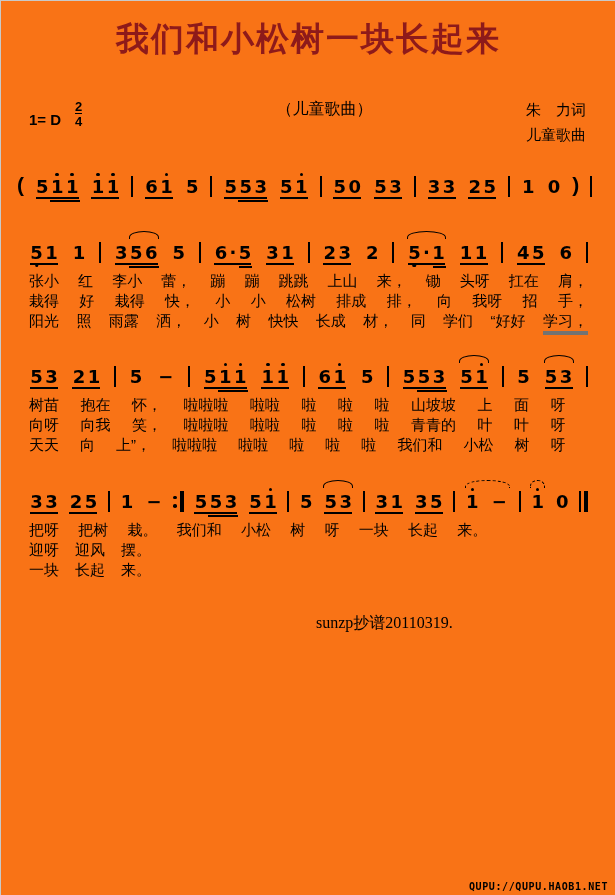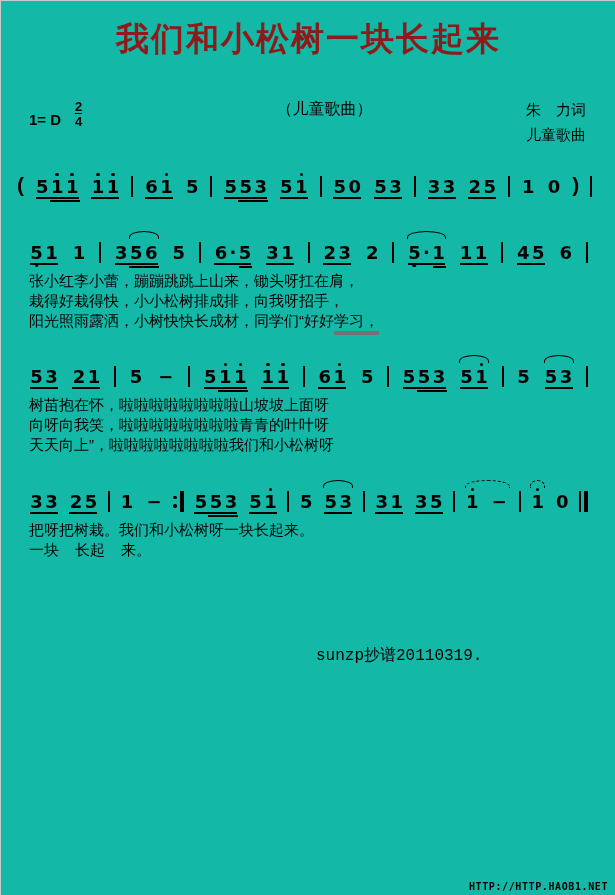--- a/index.html
+++ b/index.html
@@ -1,17 +1,17 @@
 <!DOCTYPE html>
 <html><head>
 <meta charset="utf-8">
 <style>
   html,body{margin:0;padding:0;background:#e8e8e8;}
   .page{
-    position:relative;width:615px;height:895px;background:#14b8a6;
+    position:relative;width:615px;height:895px;background:#f97316;
     font-family:"Liberation Sans","DejaVu Sans",sans-serif;color:#000;
     border-top:1px solid #c9c9c9;border-left:1px solid #c9c9c9;
     overflow:hidden;margin:0 auto;
   }
   .title{
     position:absolute;top:16px;left:0;width:100%;text-align:center;
     font-size:33px;font-weight:bold;letter-spacing:2px;
   }
   .keyblock{position:absolute;top:99px;left:28px;font-size:15px;font-weight:bold;display:flex;align-items:flex-end;gap:14px;}
   .frac{display:inline-flex;flex-direction:column;align-items:center;line-height:1;font-size:13px;font-weight:bold;}
@@ -42,27 +42,27 @@
   .rbar{display:flex;align-items:center;gap:3px;margin-top:5px;height:21px;}
   .rbar .dots{display:flex;flex-direction:column;justify-content:center;gap:5px;}
   .rbar .dots i,{width:3px;height:3px;}
   .rbar .dots i{display:block;width:3.5px;height:3.5px;border-radius:50%;background:#000;}
   .thick{width:4px;height:21px;background:#000;}
   .thin{width:1.8px;height:21px;background:#000;}
   .fbar{display:flex;gap:3px;margin-top:5px;height:21px;}
   .paren{font-size:21px;font-weight:bold;margin-top:4px;line-height:20px;}
   
   .lyrics{margin-top:4px;}
-  .lyric-row{display:flex;font-size:15px;line-height:20px;white-space:nowrap;}
+  .lyric-row{display:flex;justify-content:space-between;font-size:15px;line-height:20px;white-space:nowrap;}
   .lyric-row span.u{border-bottom:4px solid #737373;}
   #sys2 .lyric-row{width:96%;}
   #sys3 .lyric-row:nth-child(1){width:82%;}
   #sys3 .lyric-row:nth-child(2),#sys3 .lyric-row:nth-child(3){justify-content:flex-start;gap:16px;width:auto;}
   
-  .transcriber{position:absolute;top:612px;left:315px;font-size:16px;font-family:Liberation Mono, monospace;margin-top:32px;}
+  .transcriber{position:absolute;top:612px;left:315px;font-size:16px;font-family:Liberation Serif, serif;}
   .watermark{position:absolute;right:8px;bottom:4px;text-align:right;}
   .wm1{font-size:14px;font-weight:bold;letter-spacing:1px;}
   .wm2{font-size:10px;font-weight:bold;letter-spacing:0.6px;font-family:"DejaVu Sans Mono","Liberation Mono",monospace;}
 </style>
 </head>
 <body>
 
 <div class="page">
 
   <div class="title" style="color: rgb(142, 26, 26);">我们和小松树一块长起来</div>
@@ -774,26 +774,31 @@
           <span>栽。</span>
           <span>我们和</span>
           <span>小松</span>
           <span>树</span>
           <span>呀</span>
           <span>一块</span>
           <span>长起</span>
           <span>来。</span>
         </div>
         <div class="lyric-row">
+          <span>迎呀</span>
+          <span>迎风</span>
+          <span>摆。</span>
+        </div>
+        <div class="lyric-row">
           <span>一块</span>
           <span>长起</span>
           <span>来。</span>
         </div>
       </div>
   </section>
 
   <div class="transcriber">sunzp抄谱20110319.</div>
 
   <div class="watermark">
-    <div class="wm2">HTTP://HTTP.HAOB1.NET</div>
+    <div class="wm2">QUPU://QUPU.HAOB1.NET</div>
   </div>
 
 </div>
 
 </body></html>

